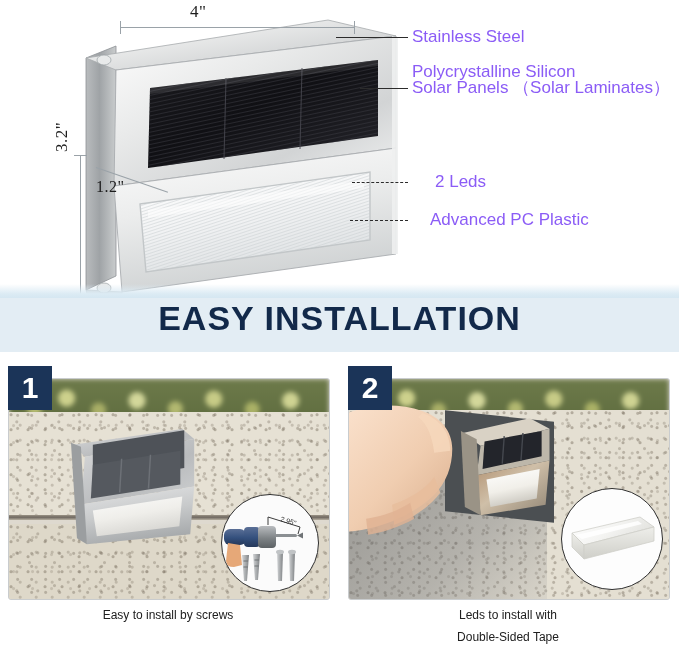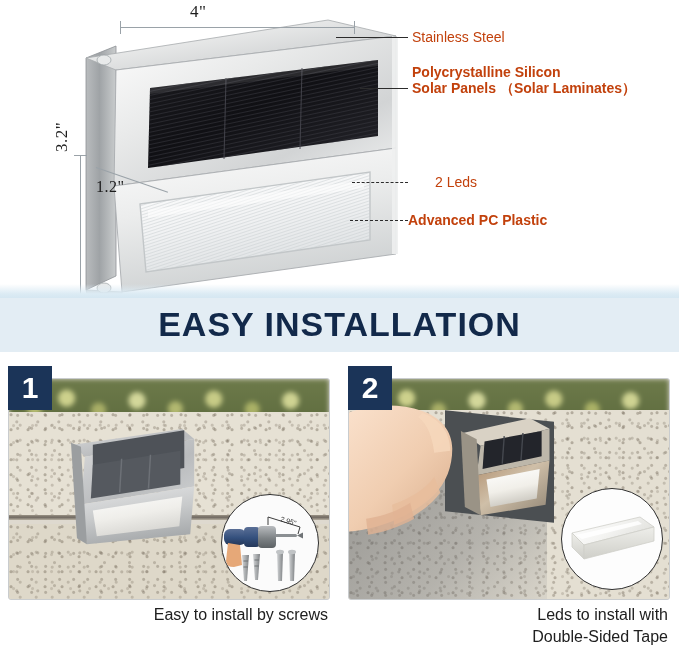--- a/index.html
+++ b/index.html
@@ -71,46 +71,46 @@
 
   
   .leader {
     position: absolute;
     height: 0;
     border-top: 1px solid #2b2b2b;
   }
   .leader.dashed { border-top: 1px dashed #2b2b2b; }
   .callout {
     position: absolute;
-    color: #c2410c;
-    font-size: 14px;
+    color: #8b5cf6;
+    font-size: 17px;
     line-height: 16px;
     white-space: pre-line;
   }
 
   #leader-steel     { left: 336px; top: 37px;  width: 72px; }
   #callout-steel    { left: 412px; top: 29px; }
 
   #leader-solar     { left: 360px; top: 88px;  width: 48px; }
-  #callout-solar    { left: 412px; top: 64px; font-weight: bold; }
+  #callout-solar    { left: 412px; top: 64px; }
 
   #leader-leds      { left: 352px; top: 182px; width: 56px; }
   #callout-leds     { left: 435px; top: 174px; }
 
   #leader-pc        { left: 350px; top: 220px; width: 58px; }
-  #callout-pc       { left: 408px; top: 212px; font-weight: bold; }
+  #callout-pc       { left: 430px; top: 212px; }
 
   
   .banner {
     position: absolute;
     left: 0; top: 298px;
     width: 679px; height: 54px;
     background: #e3edf4;
     display: flex;
-    align-items: center;
+    align-items: flex-start;
     justify-content: center;
   }
   .banner-title {
     position: relative;
     color: #12294a;
     font-size: 34px;
     font-weight: bold;
     letter-spacing: 1px;
     line-height: 40px;
     padding: 0 4px 2px 4px;
@@ -158,23 +158,23 @@
     display: flex;
     align-items: center;
     justify-content: center;
     z-index: 6;
     line-height: 1;
   }
   .step-caption {
     position: absolute;
     left: 0; top: 246px;
     width: 320px;
-    text-align: right;
+    text-align: center;
     color: #202020;
-    font-size: 16px;
+    font-size: 12px;
     line-height: 22px;
     white-space: pre-line;
   }
 
   
   .sky-hedge {
     position: absolute; left: 0; top: 0; width: 100%; height: 22%;
     background:
       radial-gradient(circle at 8% 60%, #b7bd72 0 7px, transparent 8px),
       radial-gradient(circle at 18% 40%, #cdd18c 0 8px, transparent 9px),

